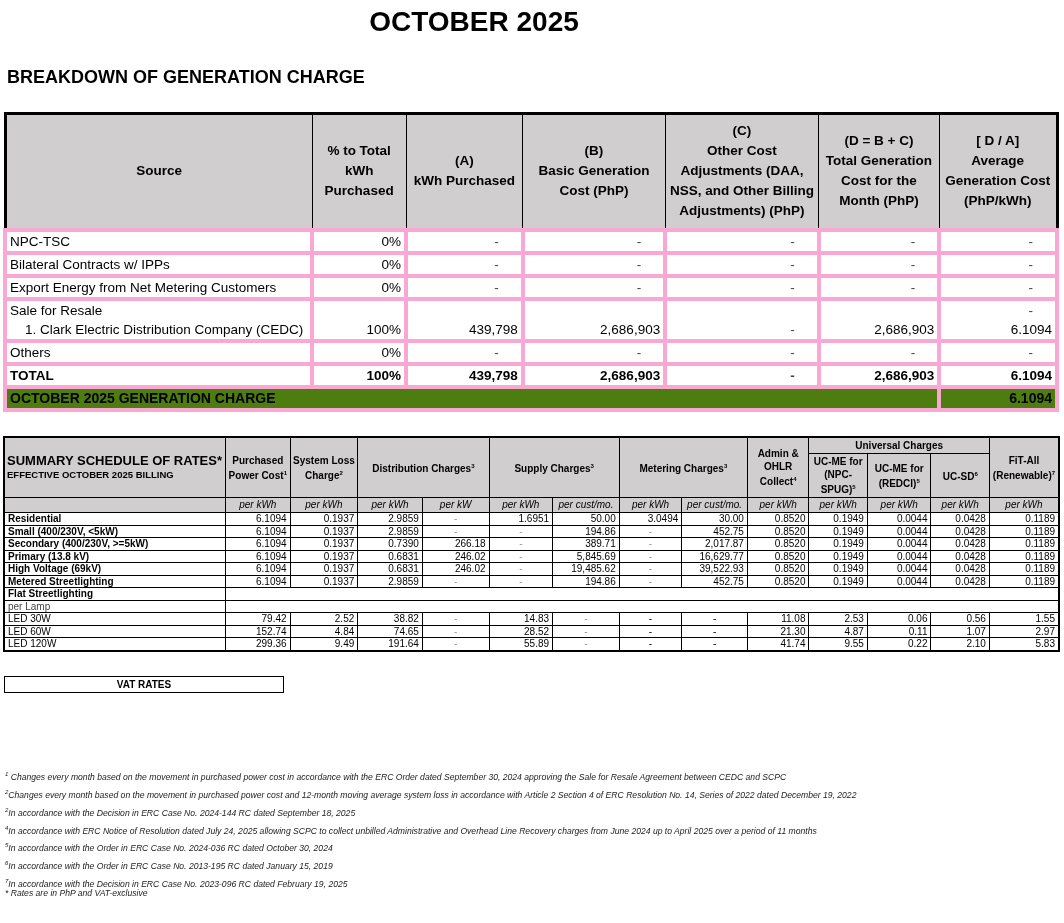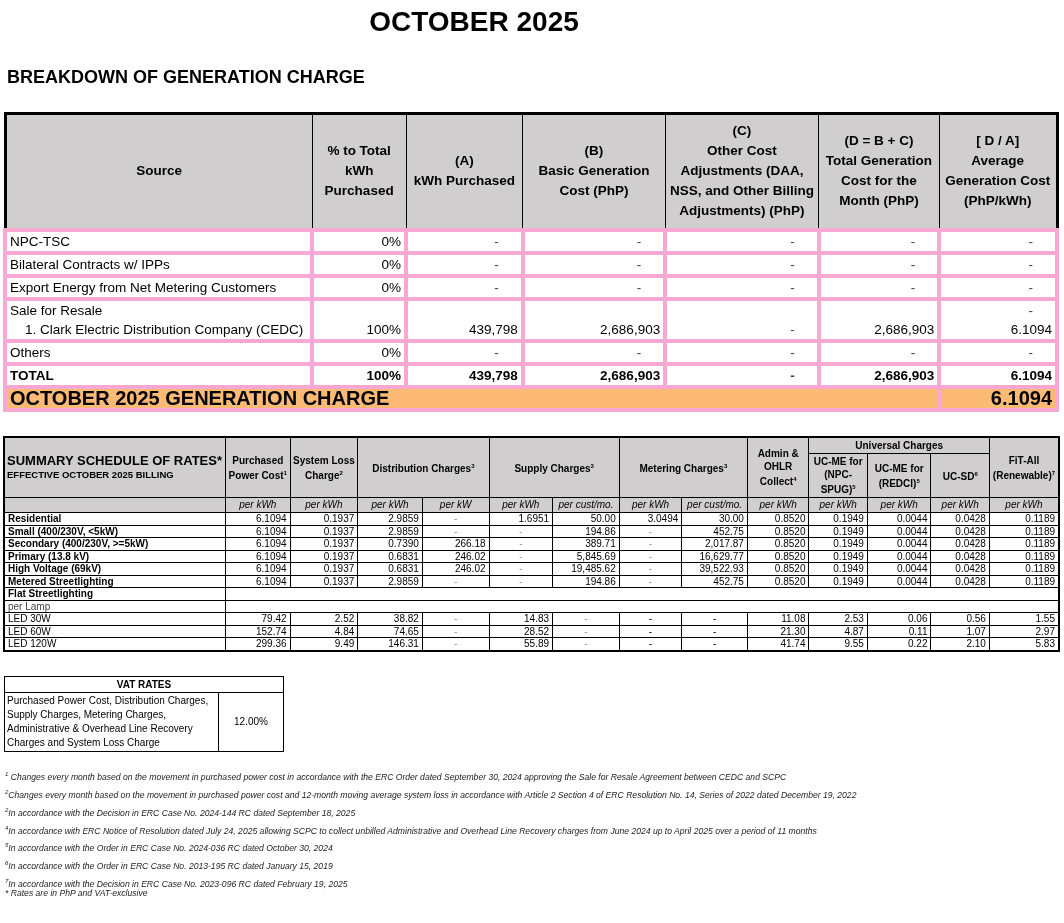--- a/index.html
+++ b/index.html
@@ -8,21 +8,21 @@
   .subtitle{position:absolute;left:7px;top:67px;font-size:18px;font-weight:bold;}
   table{border-collapse:collapse;}
   
   #gen{position:absolute;left:3px;top:112px;width:1056px;font-size:13.5px;}
   #gen th{background:#d0cece;font-weight:bold;text-align:center;border:1px solid #000;padding:2px 3px;line-height:20px;}
   #gen td{border:4px solid #f9a8d4;padding:0 3px;height:19px;line-height:19px;}
   #gen td.num{text-align:right;}
   #gen td.dash{text-align:right;padding-right:22px;color:#444;}
   #gen td.src{text-align:left;}
   #gen tr.total td{font-weight:bold;}
-  #gen tr.gencharge td{background:#fdba74;font-weight:bold;font-size:20px;}
+  #gen tr.gencharge td{background:#4d7c0f;font-weight:bold;font-size:14px;}
   #gen thead tr th{border-bottom:3px solid #000;}
   #gen{border:3px solid #000;}
   
   #sum{position:absolute;left:3px;top:436px;width:1057px;font-size:10px;border:2px solid #000;}
   #sum th{background:#d0cece;border:1px solid #000;font-weight:bold;text-align:center;padding:1px 2px;line-height:13px;}
   #sum th.big{text-align:left;font-size:13px;vertical-align:middle;margin-top:20px;}
   #sum th.big .small{font-size:9.5px;}
   #sum th.unit{font-weight:normal;font-style:italic;line-height:12px;}
   #sum td{border:1px solid #000;padding:0 3px;height:11.5px;line-height:11.5px;text-align:right;}
   #sum td.lbl{text-align:left;font-weight:bold;}
@@ -322,44 +322,40 @@
         <td>21.30</td>
         <td>4.87</td>
         <td>0.11</td>
         <td>1.07</td>
         <td>2.97</td>
       </tr>
       <tr>
         <td class="lbl plain">LED 120W</td>
         <td>299.36</td>
         <td>9.49</td>
-        <td>146.31</td>
+        <td>191.64</td>
         <td class="dash">-</td>
         <td>55.89</td>
         <td class="dash">-</td>
         <td class="dashb">-</td>
         <td class="dashb">-</td>
         <td>41.74</td>
         <td>9.55</td>
         <td>0.22</td>
         <td>2.10</td>
         <td>5.83</td>
       </tr>
     </tbody>
 </table>
 
 <table id="vat">
   <tbody>
       <tr>
         <th colspan="2">VAT RATES</th>
       </tr>
-  <tr>
-    <td>Purchased Power Cost, Distribution Charges, Supply Charges, Metering Charges, Administrative &amp; Overhead Line Recovery Charges and System Loss Charge</td>
-    <td class="rate">12.00%</td>
-  </tr>
 </tbody>
   </table>
 
 <div class="notes" id="notes">
     <div><sup>1</sup><span> Changes every month based on the movement in purchased power cost in accordance with the ERC Order dated September 30, 2024 approving the Sale for Resale Agreement between CEDC and SCPC</span></div>
     <div><sup>2</sup><span>Changes every month based on the movement in purchased power cost and 12-month moving average system loss in accordance with Article 2 Section 4 of ERC Resolution No. 14, Series of 2022 dated December 19, 2022</span></div>
     <div><sup>2</sup><span>In accordance with the Decision in ERC Case No. 2024-144 RC dated September 18, 2025</span></div>
     <div><sup>4</sup><span>In accordance with ERC Notice of Resolution dated July 24, 2025 allowing SCPC to collect unbilled Administrative and Overhead Line Recovery charges from June 2024 up to April 2025 over a period of 11 months</span></div>
     <div><sup>5</sup><span>In accordance with the Order in ERC Case No. 2024-036 RC dated October 30, 2024</span></div>
     <div><sup>6</sup><span>In accordance with the Order in ERC Case No. 2013-195 RC dated January 15, 2019</span></div>

